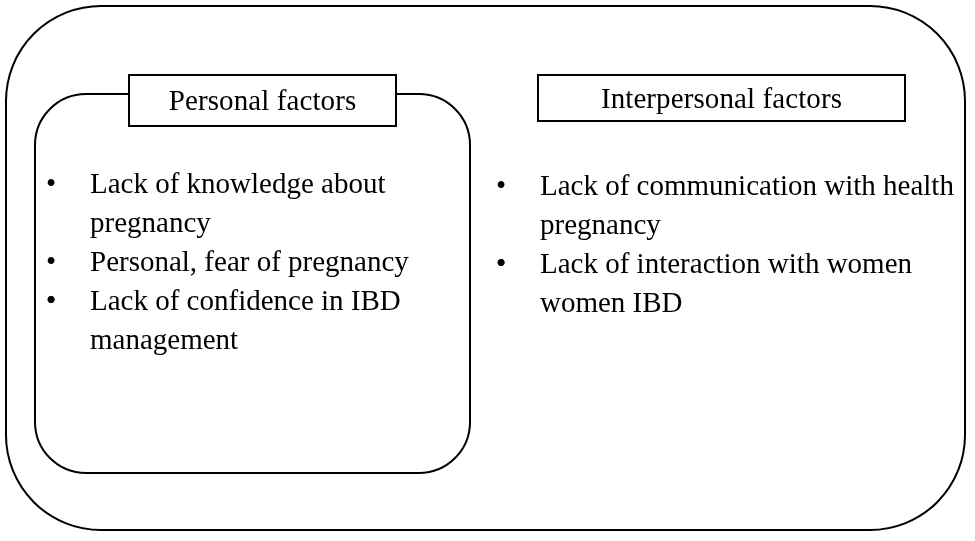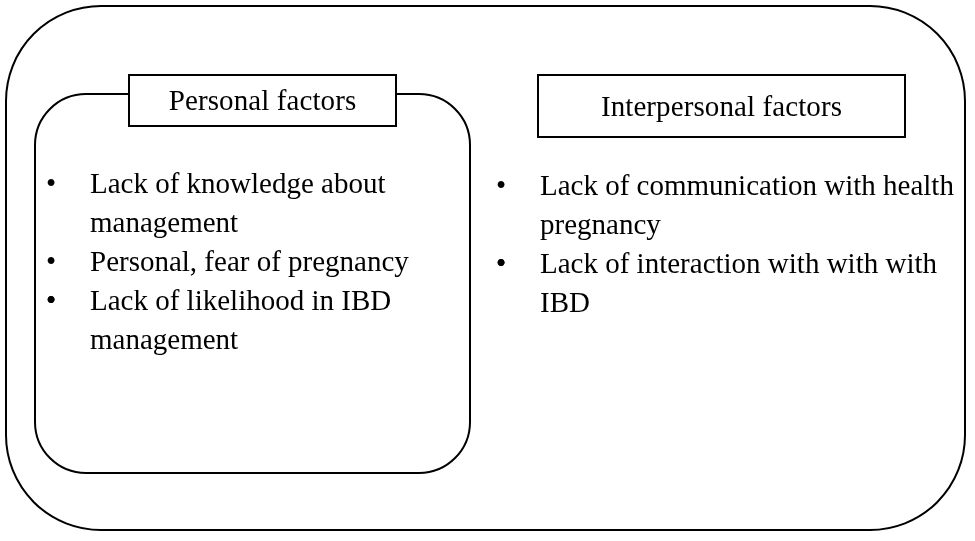--- a/index.html
+++ b/index.html
@@ -65,21 +65,21 @@
     left: 128px;
     top: 74px;
     width: 269px;
     height: 53px;
     text-align: center;
   }
   #header-interpersonal {
     left: 537px;
     top: 74px;
     width: 369px;
-    height: 64px;
+    height: 48px;
   }
 
   
   .factor-list {
     position: absolute;
     z-index: 4;
     list-style: none;
     margin: 0;
     padding: 0;
   }
@@ -128,42 +128,42 @@
     <span class="header-label">Personal factors</span>
   </div>
 
   <div class="header-box" id="header-interpersonal">
     <span class="header-label">Interpersonal factors</span>
   </div>
 
   <ul class="factor-list" id="list-personal">
     <li class="factor-item">
       <span class="bullet-glyph">•</span>
-      <span class="item-text">Lack of knowledge about management</span>
+      <span class="item-text">Lack of knowledge about pregnancy</span>
     </li>
     <li class="factor-item">
       <span class="bullet-glyph">•</span>
       <span class="item-text">Personal, fear of pregnancy</span>
     </li>
     <li class="factor-item">
       <span class="bullet-glyph">•</span>
     </li>
     <li class="factor-item">
       <span class="bullet-glyph">•</span>
-      <span class="item-text">Lack of likelihood in IBD management</span>
+      <span class="item-text">Lack of confidence in IBD management</span>
     </li>
   </ul>
 
   <ul class="factor-list" id="list-interpersonal">
     <li class="factor-item">
       <span class="bullet-glyph">•</span>
       <span class="item-text">Lack of communication with health pregnancy</span>
     </li>
     <li class="factor-item">
       <span class="bullet-glyph">•</span>
     </li>
     <li class="factor-item">
       <span class="bullet-glyph">•</span>
-      <span class="item-text">Lack of interaction with with with IBD</span>
+      <span class="item-text">Lack of interaction with women women IBD</span>
     </li>
   </ul>
 
 </div>
 
 </body></html>

